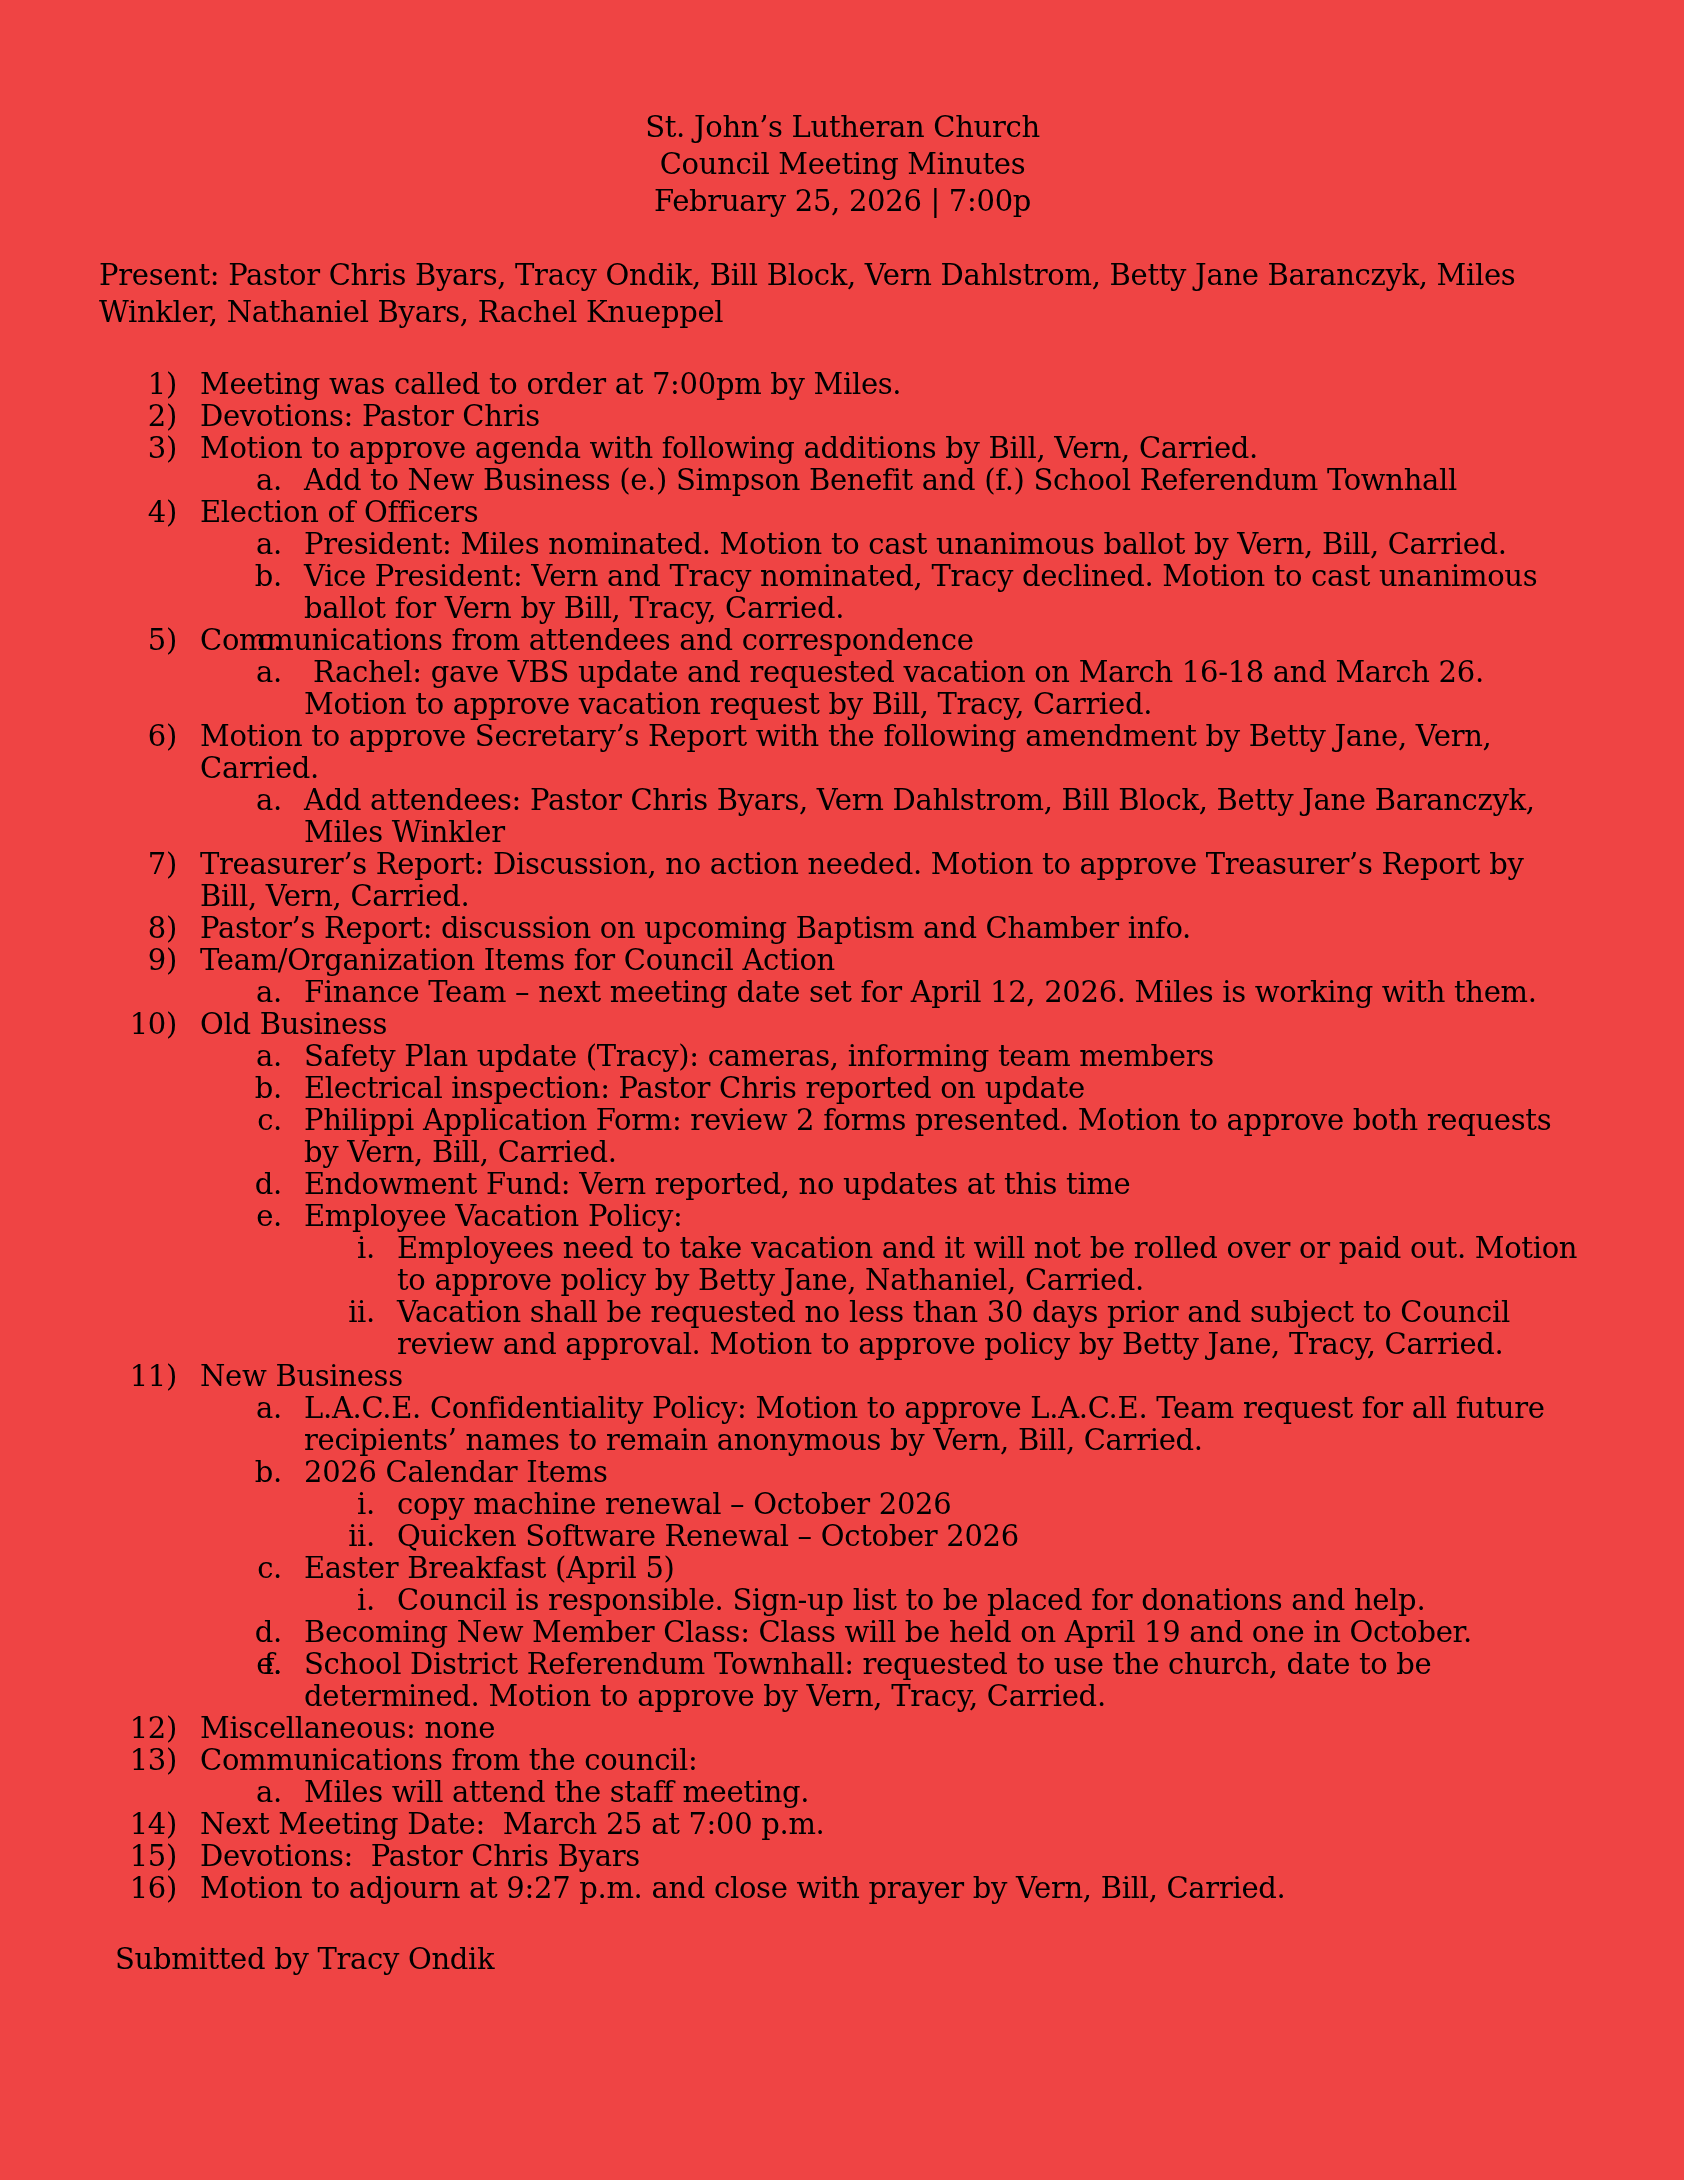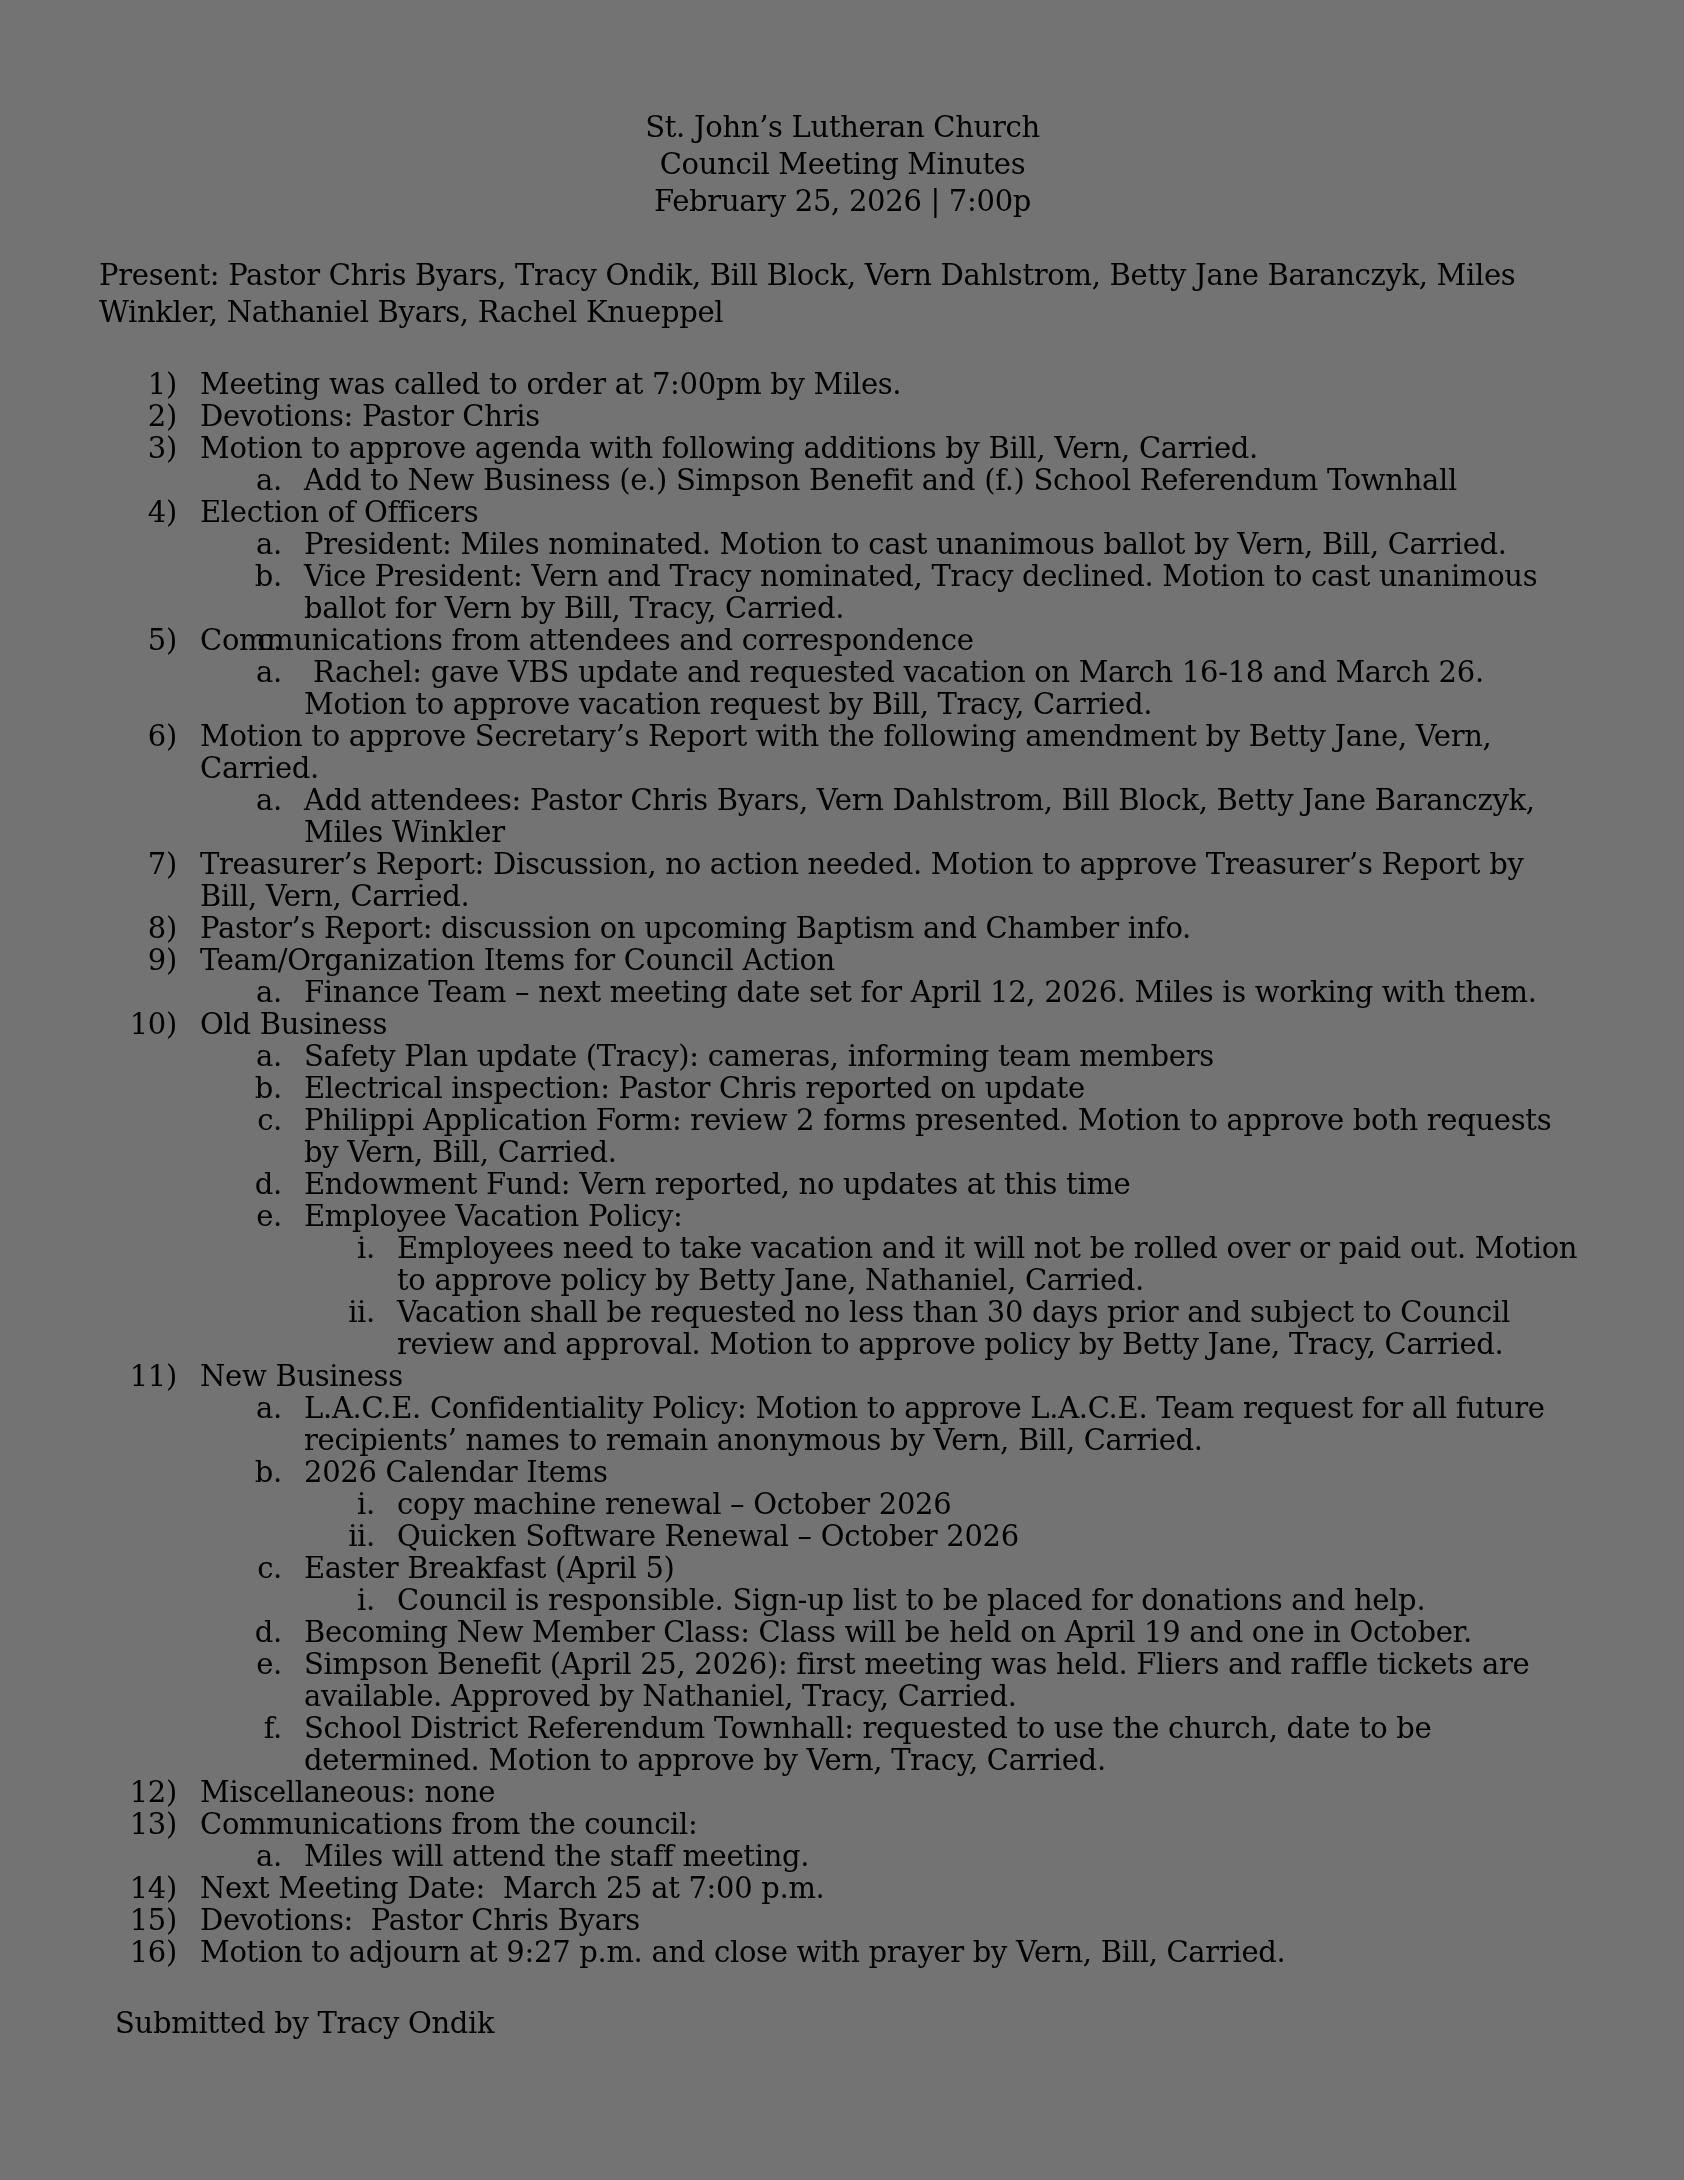--- a/index.html
+++ b/index.html
@@ -5,21 +5,21 @@
   html, body {
     margin: 0;
     padding: 0;
     background: #ffffff;
   }
   .page {
     position: relative;
     width: 1685px;
     height: 2181px;
     box-sizing: border-box;
-    background: #737373;
+    background: #ef4444;
     color: #000000;
     padding: 109px 99px 0 99px;
     font-family: "DejaVu Serif", serif;
     font-size: 29px;
     letter-spacing: -0.3px;
     overflow: hidden;
   }
   .doc-header {
     text-align: center;
     line-height: 37px;
@@ -93,21 +93,21 @@
       <div class="line lvl2"><span class="label">i.</span><span class="text"><span>Employees need to take vacation and it will not be rolled over or paid out. Motion to approve policy by Betty Jane, Nathaniel, Carried.</span></span></div>
       <div class="line lvl2"><span class="label">ii.</span><span class="text"><span>Vacation shall be requested no less than 30 days prior and subject to Council review and approval. Motion to approve policy by Betty Jane, Tracy, Carried.</span></span></div>
       <div class="line lvl0"><span class="label">11)</span><span class="text"><span>New Business</span></span></div>
       <div class="line lvl1"><span class="label">a.</span><span class="text"><span>L.A.C.E. Confidentiality Policy: Motion to approve L.A.C.E. Team request for all future recipients’ names to remain anonymous by Vern, Bill, Carried.</span></span></div>
       <div class="line lvl1"><span class="label">b.</span><span class="text"><span>2026 Calendar Items</span></span></div>
       <div class="line lvl2"><span class="label">i.</span><span class="text"><span>copy machine renewal – October 2026</span></span></div>
       <div class="line lvl2"><span class="label">ii.</span><span class="text"><span>Quicken Software Renewal – October 2026</span></span></div>
       <div class="line lvl1"><span class="label">c.</span><span class="text"><span>Easter Breakfast (April 5)</span></span></div>
       <div class="line lvl2"><span class="label">i.</span><span class="text"><span>Council is responsible. Sign-up list to be placed for donations and help.</span></span></div>
       <div class="line lvl1"><span class="label">d.</span><span class="text"><span>Becoming New Member Class: Class will be held on April 19 and one in October.</span></span></div>
-      <div class="line lvl1"><span class="label">e.</span><span class="text"><span>Simpson Benefit (April 25, 2026): first meeting was held. Fliers and raffle tickets are available. Approved by Nathaniel, Tracy, Carried.</span></span></div>
+      <div class="line lvl1"><span class="label">e.</span></div>
       <div class="line lvl1"><span class="label">f.</span><span class="text"><span>School District Referendum Townhall: requested to use the church, date to be determined. Motion to approve by Vern, Tracy, Carried.</span></span></div>
       <div class="line lvl0"><span class="label">12)</span><span class="text"><span>Miscellaneous: none</span></span></div>
       <div class="line lvl0"><span class="label">13)</span><span class="text"><span>Communications </span><span class="seg-b">from</span><span> the council:</span></span></div>
       <div class="line lvl1"><span class="label">a.</span><span class="text"><span>Miles will attend the staff meeting.</span></span></div>
       <div class="line lvl0"><span class="label">14)</span><span class="text"><span>Next Meeting Date:  March 25 at 7:00 p.m.</span></span></div>
       <div class="line lvl0"><span class="label">15)</span><span class="text"><span>Devotions:  Pastor Chris Byars</span></span></div>
       <div class="line lvl0"><span class="label">16)</span><span class="text"><span>Motion to adjourn at 9:27 p.m. and close with prayer by Vern, Bill, Carried.</span></span></div>
     </div>
 
   <p class="footer">Submitted by Tracy Ondik</p>

